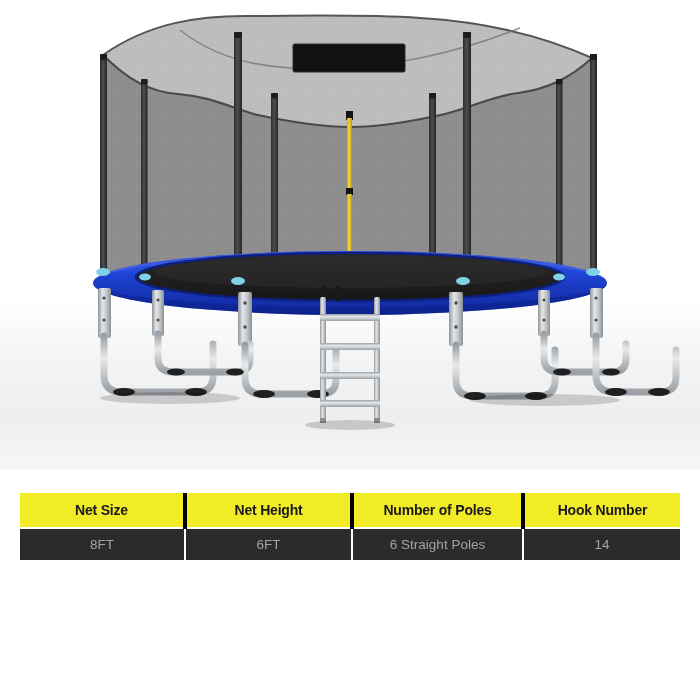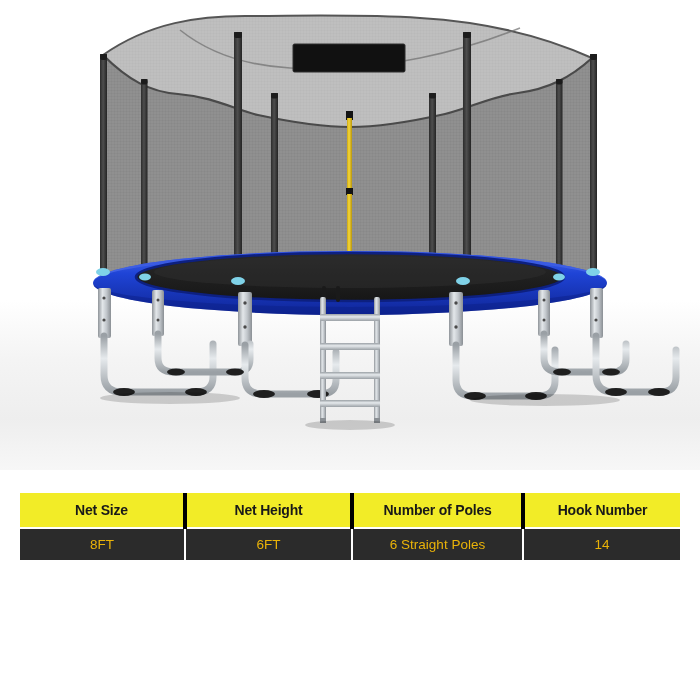--- a/index.html
+++ b/index.html
@@ -58,21 +58,21 @@
     font-weight: bold;
     letter-spacing: -0.2px;
     height: 34px;
     text-align: center;
     border: none;
     padding: 0 2px;
   }
   table.spec th + th { border-left: 4px solid #000000; }
   table.spec td {
     background: #2b2b2b;
-    color: #eab308;
+    color: #a3a3a3;
     font-size: 13.5px;
     height: 31px;
     text-align: center;
     border-top: 2px solid #ffffff;
     border-left: 2px solid #ffffff;
     padding: 0 2px;
   }
   table.spec td:first-child { border-left: none; }
   col.c1 { width: 165px; }
   col.c2 { width: 167px; }

